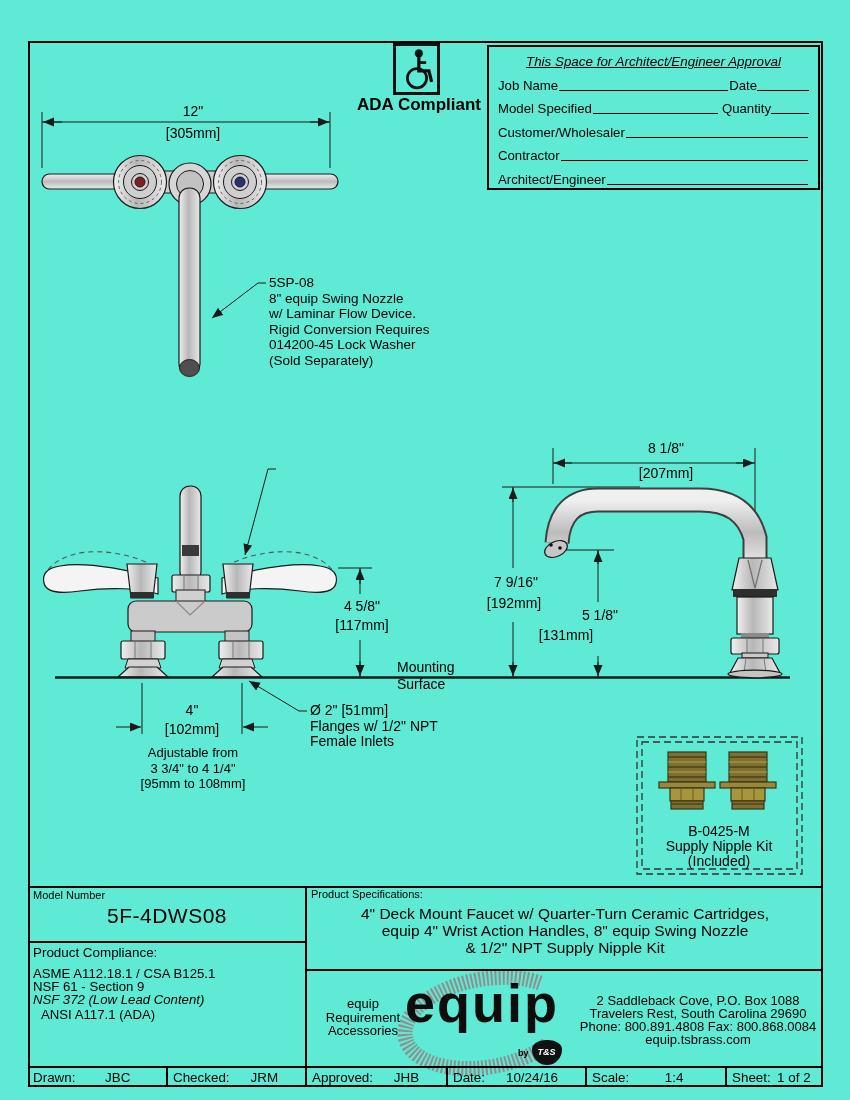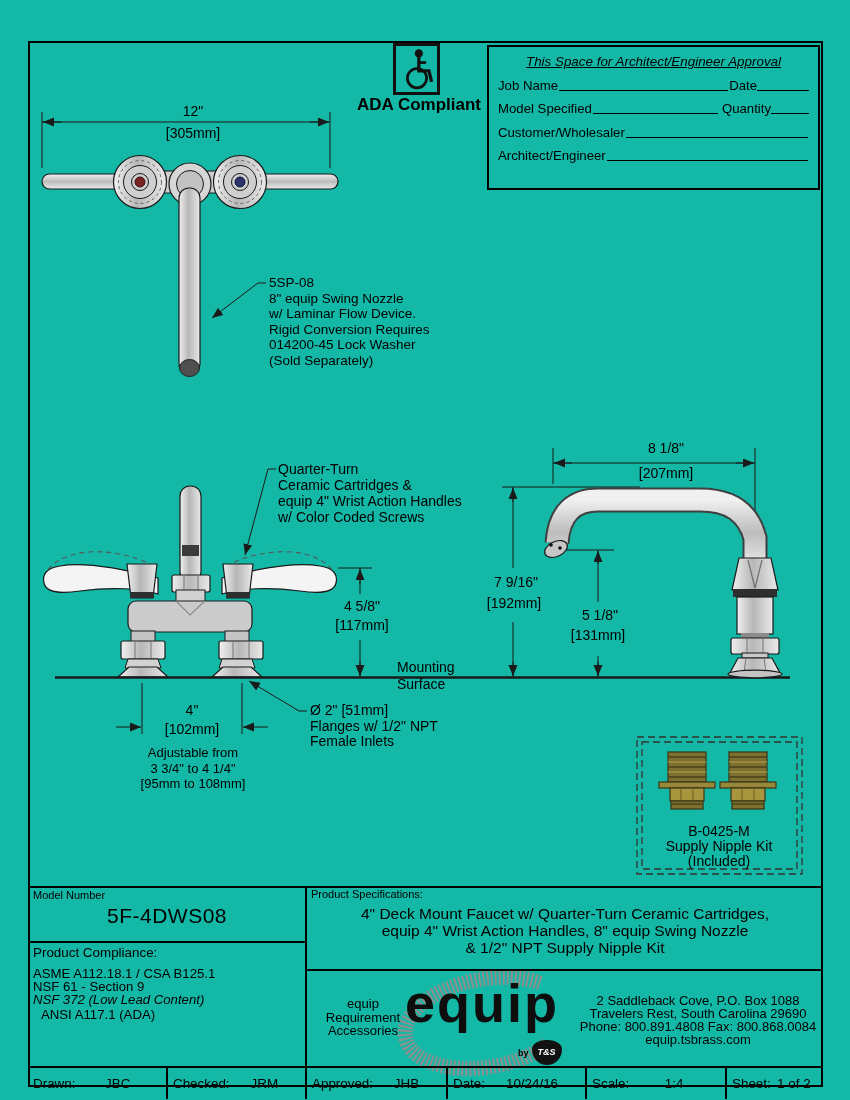--- a/index.html
+++ b/index.html
@@ -1,16 +1,16 @@
 <!DOCTYPE html>
 <html><head>
 <meta charset="utf-8">
 <style>
   html,body{margin:0;padding:0;background:#fff;}
-  .page{position:relative;width:850px;height:1100px;background:#14b8a6;overflow:hidden;
+  .page{position:relative;width:850px;height:1100px;background:#5eead4;overflow:hidden;
         font-family:"Liberation Sans",sans-serif;color:#000;}
   .abs{position:absolute;}
   .lbl{position:absolute;white-space:nowrap;font-size:14px;line-height:1.08;}
   .ctr{transform:translateX(-50%);text-align:center;}
   .note{position:absolute;font-size:13.5px;line-height:15.5px;white-space:nowrap;}
   .bline{position:absolute;background:#000;}
   .box{position:absolute;border:2px solid #000;box-sizing:border-box;background:transparent;}
 
   
   .ap{left:487px;top:45px;width:333px;height:145px;}
@@ -24,21 +24,21 @@
            display:flex;align-items:center;justify-content:center;}
   .ada-lbl{left:419px;top:96px;font-size:17px;font-weight:bold;}
 
   
   .small-hdr{font-size:11px;}
   .model-num{font-size:21px;letter-spacing:.5px;}
   .comp-item{position:absolute;font-size:13.2px;white-space:nowrap;}
   .spec-line{font-size:15.5px;line-height:17px;}
 
   
-  .footer{left:28px;top:1068px;width:795px;height:31px;display:flex;font-size:13.4px;position:absolute;}
+  .footer{left:28px;top:1068px;width:795px;height:19px;display:flex;font-size:13.4px;position:absolute;}
   .fcell{border-right:2px solid #000;display:flex;align-items:center;padding-left:5px;box-sizing:border-box;}
   .fcell:last-child{border-right:none;}
   .fval{flex:1;text-align:center;padding-right:6px;}
 
   
   .logo-word{position:absolute;left:482px;top:972px;transform:translateX(-50%);
              font-size:54px;font-weight:bold;letter-spacing:2px;color:#0d0d0d;}
   .ts-badge{display:inline-block;width:30px;height:25px;background:#111;color:#fff;
             border-radius:45% 45% 50% 50%/38% 38% 62% 62%;text-align:center;
             font-size:9px;font-style:italic;font-weight:bold;line-height:25px;}
@@ -258,20 +258,24 @@
       <span>Model Specified</span>
       <span class="ap-fill"></span>
       <span style="margin-left:3px;">Quantity</span>
       <span class="ap-fix" style="width:38px;"></span>
     </div>
     <div class="ap-row">
       <span>Customer/Wholesaler</span>
       <span class="ap-fill"></span>
     </div>
     <div class="ap-row">
+      <span>Contractor</span>
+      <span class="ap-fill"></span>
+    </div>
+    <div class="ap-row">
       <span>Architect/Engineer</span>
       <span class="ap-fill"></span>
     </div>
   </div>
 
   <div class="ada-box abs">
     <svg width="38" height="44" viewBox="0 0 40 48">
       <circle cx="22" cy="7" r="4.5" fill="#111"></circle>
       <path d="M22 11 L22 26 L33 26 L36 38" stroke="#111" stroke-width="3.5" fill="none"></path>
       <path d="M22 17 L30 17" stroke="#111" stroke-width="3" fill="none"></path>
@@ -284,26 +288,20 @@
   <div class="lbl ctr" style="left:193px;top:126px;">[305mm]</div>
   <div class="note" style="left:269px;top:275px;">
     <div>5SP-08</div>
     <div>8" equip Swing Nozzle</div>
     <div>w/ Laminar Flow Device.</div>
     <div>Rigid Conversion Requires</div>
     <div>014200-45 Lock Washer</div>
     <div>(Sold Separately)</div>
   </div>
 
-  <div class="note" style="left:278px;top:461px;font-size:14px;line-height:16px;">
-    <div>Quarter-Turn</div>
-    <div>Ceramic Cartridges &amp;</div>
-    <div>equip 4" Wrist Action Handles</div>
-    <div>w/ Color Coded Screws</div>
-  </div>
   <div class="lbl ctr" style="left:362px;top:599px;">4 5/8"</div>
   <div class="lbl ctr" style="left:362px;top:618px;">[117mm]</div>
   <div class="note" style="left:397px;top:659px;font-size:14px;line-height:17px;">
     <div>Mounting</div>
     <div>Surface</div>
   </div>
   <div class="lbl ctr" style="left:192px;top:703px;">4"</div>
   <div class="lbl ctr" style="left:192px;top:722px;">[102mm]</div>
   <div class="note ctr" style="left:193px;top:745px;font-size:13px;line-height:15.5px;">
     <div>Adjustable from</div>
@@ -314,21 +312,21 @@
     <div>Ø 2" [51mm]</div>
     <div>Flanges w/ 1/2" NPT</div>
     <div>Female Inlets</div>
   </div>
 
   <div class="lbl ctr" style="left:666px;top:441px;">8 1/8"</div>
   <div class="lbl ctr" style="left:666px;top:466px;">[207mm]</div>
   <div class="lbl ctr" style="left:516px;top:575px;">7 9/16"</div>
   <div class="lbl ctr" style="left:514px;top:596px;">[192mm]</div>
   <div class="lbl ctr" style="left:600px;top:608px;">5 1/8"</div>
-  <div class="lbl ctr" style="left:598px;top:628px;">[131mm]</div>
+  <div class="lbl ctr" style="left:566px;top:628px;">[131mm]</div>
 
   <div class="note ctr" style="left:719px;top:824px;font-size:14px;line-height:15px;">
     <div>B-0425-M</div>
     <div>Supply Nipple Kit</div>
     <div>(Included)</div>
   </div>
 
 
   <div class="lbl small-hdr" style="left:33px;top:890px;">Model Number</div>
   <div class="lbl ctr model-num" style="left:167px;top:905px;">5F-4DWS08</div>

